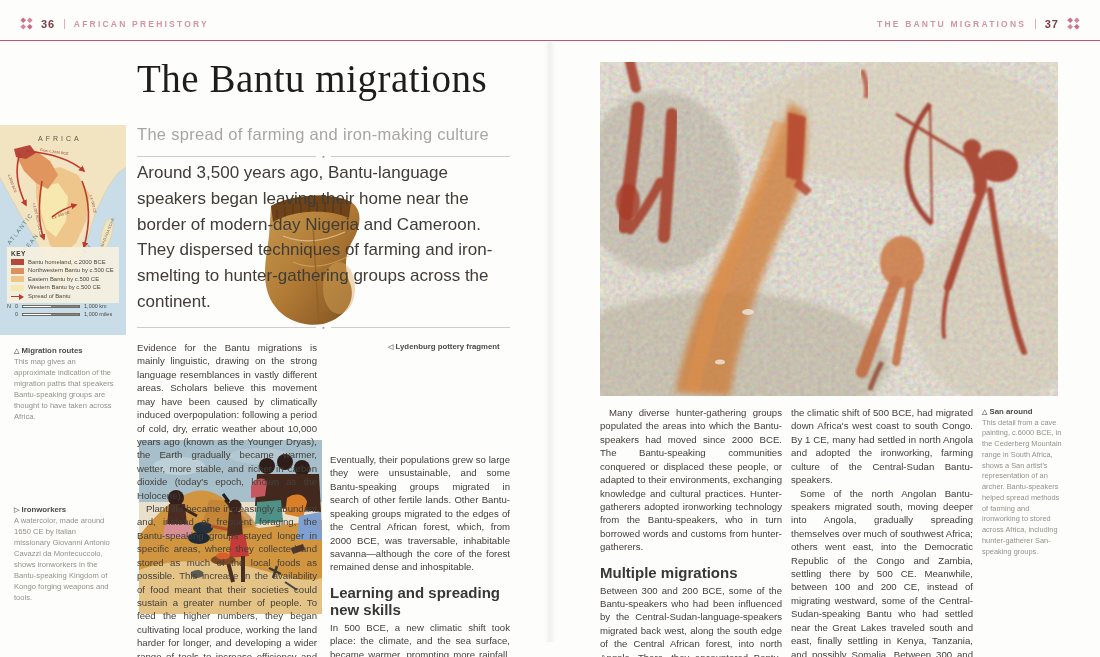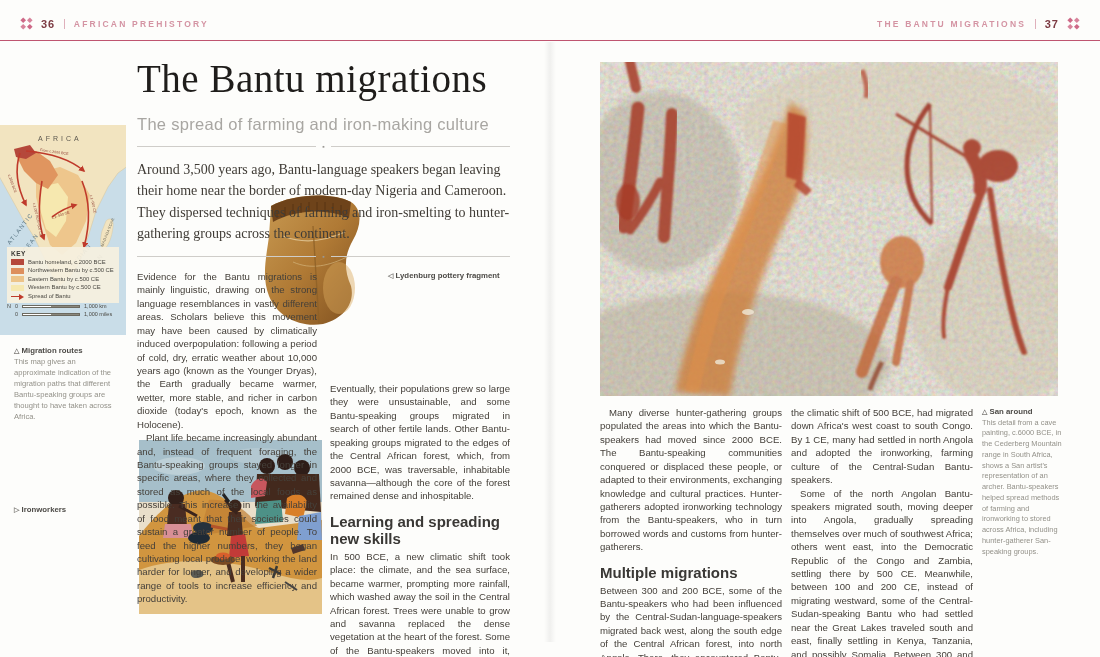--- a/index.html
+++ b/index.html
@@ -16,26 +16,26 @@
   .rh-group { display:flex; align-items:center; gap:8px; }
   .rh-num { font-size:11px; font-weight:bold; color:#7c3a42; letter-spacing:1px; }
   .rh-sep { font-size:10px; color:#d9a0ae; }
   .rh-title { font-size:8.5px; color:#d494a3; letter-spacing:2.2px; font-weight:bold; }
   .rosette { width:13px; height:13px; display:inline-block; }
 
   
   .page-left { position:absolute; left:0; top:42px; width:550px; height:615px; }
   .content36 { position:absolute; left:137px; top:14px; width:373px; }
   .title36 { font-family:"Liberation Serif", serif; font-weight:400; font-size:39px; color:#1f1d1b; letter-spacing:0.5px; }
-  .subtitle36 { font-size:16.5px; color:#a8a6a2; margin-top:14px; letter-spacing:0.3px; }
+  .subtitle36 { font-size:16.5px; color:#a8a6a2; margin-top:24px; letter-spacing:0.3px; }
   .rule-orn { display:flex; align-items:center; margin-top:9px; }
   .rule-orn .ln { flex:1; border-top:1px solid #cfcdc9; }
   .rule-orn .orn { font-size:7px; color:#9a9894; padding:0 6px; line-height:1; }
-  .intro36 { font-family:Liberation Serif, serif; font-size:14px; line-height:1.52; color:#403c36;
-             margin-top:9px; }
+  .intro36 { font-family:Liberation Sans, sans-serif; font-size:17px; line-height:1.52; color:#403c36;
+             }
   .cols36 { display:flex; gap:13px; margin-top:10px; }
   .c36 { width:180px; }
   p.body { font-family:Liberation Sans, sans-serif; font-size:9.6px; line-height:1.4; color:#45403a;
            text-align:justify; }
   p.indent { text-indent:9px; }
   h4.runhead-sub { font-size:15px; font-weight:bold; color:#3a3835; margin:10px 0 3px 0; }
 
   
   .cap { font-size:7.6px; line-height:1.45; color:#939189; }
   .cap b { color:#4d4b47; font-size:7.8px; }
@@ -183,26 +183,27 @@
           <span>0</span>
           <span class="sc-bar"></span>
           <span>1,000 miles</span>
         </div>
       </div>
     </div>
 
     <div class="cap mig-cap">
       <b><span class="mk">△</span>
       <span>Migration routes</span></b><br>
-      <span>This map gives an approximate indication of the migration paths that different Bantu-speaking groups are thought to have taken across Africa.</span>
+      <span>This map gives an approximate indication of the migration paths that speakers Bantu-speaking groups are thought to have taken across Africa.</span>
     </div>
 
     <div class="cap iron-cap">
       <b><span class="mk">▷</span>
       <span>Ironworkers</span></b><br>
+      <span>A watercolor, made around 1650 CE by Italian missionary Giovanni Antonio Cavazzi da Montecuccolo, shows ironworkers in the Bantu-speaking Kingdom of Kongo forging weapons and tools.</span>
     </div>
 
     <svg class="ironpaint" viewBox="0 0 183 174" preserveAspectRatio="none">
       <rect width="183" height="174" fill="#e9dfca"></rect>
       <rect width="183" height="62" fill="#a6bfca"></rect>
       <ellipse cx="40" cy="26" rx="26" ry="9" fill="#c3d4da" opacity="0.8"></ellipse>
       <ellipse cx="120" cy="16" rx="30" ry="8" fill="#b7cad2" opacity="0.8"></ellipse>
       <path d="M0,96 C 20,70 48,44 72,52 C 96,60 104,84 120,88 L183,80 L183,174 L0,174 Z" fill="#d1953f"></path>
       <path d="M0,130 C 40,116 90,120 130,132 C 155,140 170,142 183,138 L183,174 L0,174 Z" fill="#e4c387"></path>
       <path d="M70,60 C 90,58 110,70 118,86 L60,96 Z" fill="#c07f33" opacity="0.7"></path>

